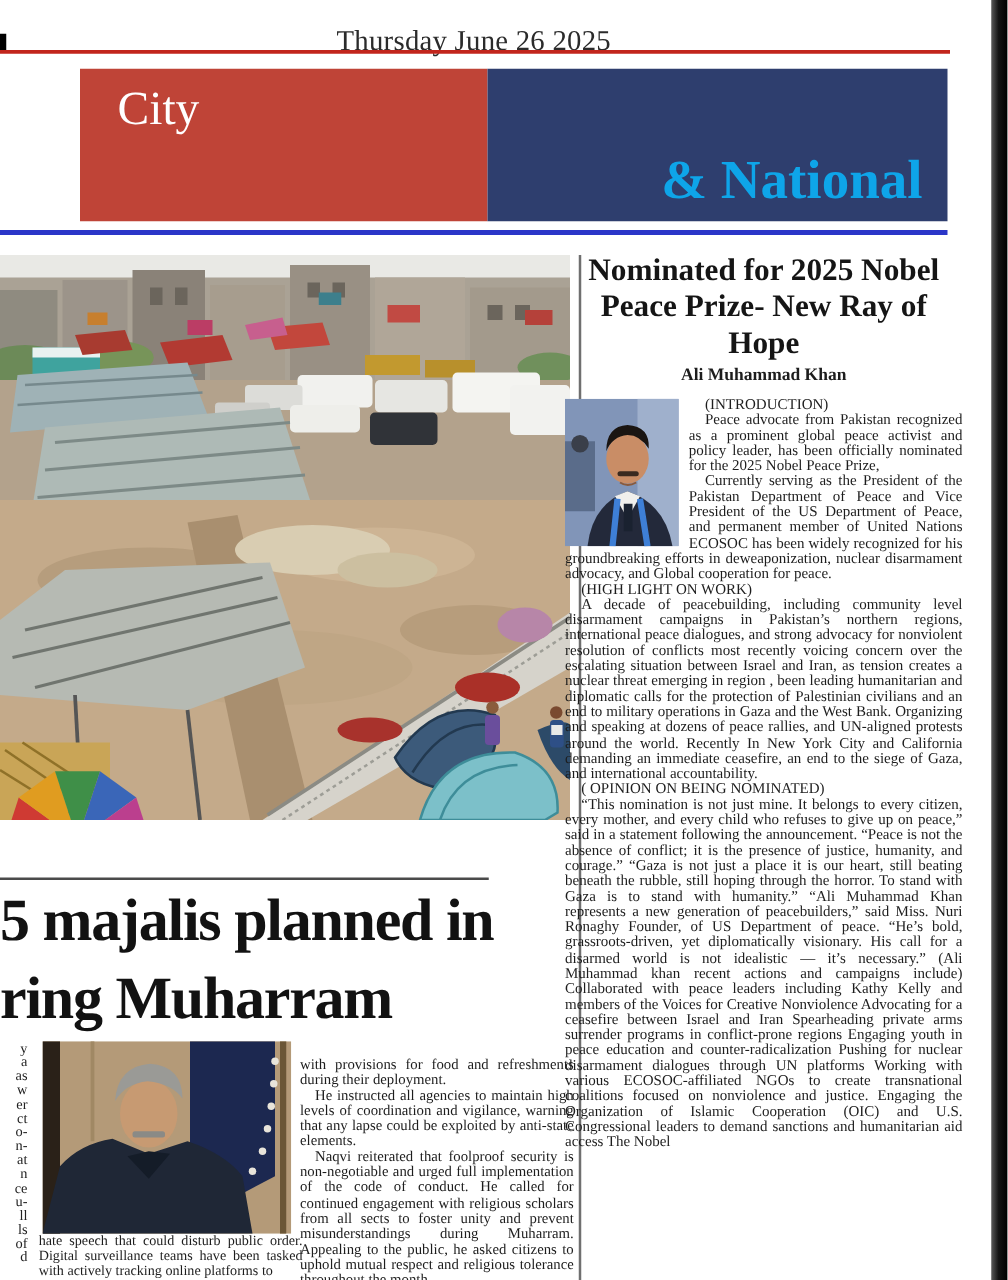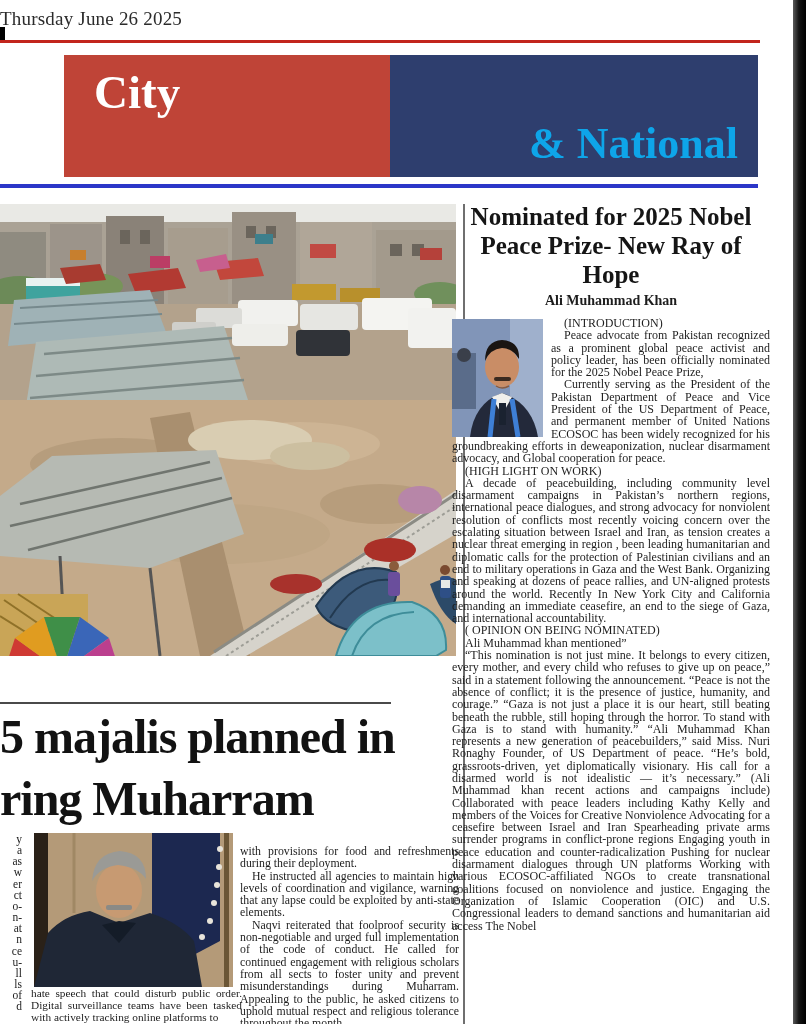--- a/index.html
+++ b/index.html
@@ -1,25 +1,25 @@
 <!DOCTYPE html>
 <html lang="en" style="--c-banner_red: #bf4437; --c-banner_blue: #2e3e6e; --c-rule_red: #c2251c; --c-rule_blue: #2b36c8;"><head>
 <meta charset="utf-8">
 <style>
   html,body{margin:0;padding:0;background:#777;}
   #page{position:relative;width:806px;height:1024px;background:#fff;overflow:hidden;
         font-family:"Liberation Serif",serif;color:#1d1d1d;}
   .abs{position:absolute;}
   
-  #date{top:8px;left:0;width:758px;text-align:left;font-size:19px;color:#2b2b2b;letter-spacing:.2px;}
+  #date{top:20px;left:0;width:758px;text-align:center;font-size:23px;color:#2b2b2b;letter-spacing:.2px;}
   #rule-red{top:40px;left:0;width:760px;height:3px;background:var(--c-rule_red,#c2251c);}
   #corner-dash{top:27px;left:0;width:5px;height:13px;background:#000;}
   #banner{top:55px;left:64px;width:694px;height:122px;display:flex;}
   #banner-red{width:326px;height:100%;background:var(--c-banner_red,#bf4437);}
-  #banner-red .t{color:#fff;font-weight:bold;font-size:47px;padding:10px 0 0 30px;}
+  #banner-red .t{color:#fff;font-weight:normal;font-size:38px;padding:10px 0 0 30px;}
   #banner-blue{flex:1;height:100%;background:var(--c-banner_blue,#2e3e6e);position:relative;}
   #banner-blue .t{position:absolute;right:20px;bottom:8px;color:#0ea5e9;font-weight:bold;font-size:44px;}
   #rule-blue{top:184px;left:0;width:758px;height:4px;background:var(--c-rule_blue,#2b36c8);}
   
   #main-photo{top:204px;left:0;width:456px;height:452px;}
   #photo-caption{top:663px;left:0;width:458px;font-family:"Liberation Sans",sans-serif;
                  font-size:11px;color:#3c3c3c;white-space:nowrap;overflow:hidden;}
   #rule-thin{top:702px;left:0;width:391px;height:2px;background:#4a4a4a;}
   
   #headline{top:706px;left:0;width:480px;font-weight:bold;font-size:48px;line-height:62px;
@@ -232,18 +232,17 @@
         <rect x="42" y="58" width="17" height="4" rx="2" fill="#3a2a20"></rect>
         <path d="M44,67 Q50,71 57,67" stroke="#8a5a3c" stroke-width="1.5" fill="none"></path>
       </svg>
     </div>
     <p>(INTRODUCTION)</p>
     <p>Peace advocate from Pakistan recognized as a prominent global peace activist and policy leader, has been officially nominated for the 2025 Nobel Peace Prize,</p>
     <p>Currently serving as the President of the Pakistan Department of Peace and Vice President of the US Department of Peace, and permanent member of United Nations ECOSOC has been widely recognized for his groundbreaking efforts in deweaponization, nuclear disarmament advocacy, and Global cooperation for peace.</p>
     <p>(HIGH LIGHT ON WORK)</p>
     <p>A decade of peacebuilding, including community level disarmament campaigns in Pakistan’s northern regions, international peace dialogues, and strong advocacy for nonviolent resolution of conflicts most recently voicing concern over the escalating situation between Israel and Iran, as tension creates a nuclear threat emerging in region , been leading humanitarian and diplomatic calls for the protection of Palestinian civilians and an end to military operations in Gaza and the West Bank. Organizing and speaking at dozens of peace rallies, and UN-aligned protests around the world. Recently In New York City and California demanding an immediate ceasefire, an end to the siege of Gaza, and international accountability.</p>
     <p>( OPINION ON BEING NOMINATED)</p>
-    <p>Ali Muhammad khan mentioned”</p>
     <p>“This nomination is not just mine. It belongs to every citizen, every mother, and every child who refuses to give up on peace,” said in a statement following the announcement. “Peace is not the absence of conflict; it is the presence of justice, humanity, and courage.” “Gaza is not just a place it is our heart, still beating beneath the rubble, still hoping through the horror. To stand with Gaza is to stand with humanity.” “Ali Muhammad Khan represents a new generation of peacebuilders,” said Miss. Nuri Ronaghy Founder, of US Department of peace. “He’s bold, grassroots-driven, yet diplomatically visionary. His call for a disarmed world is not idealistic — it’s necessary.” (Ali Muhammad khan recent actions and campaigns include) Collaborated with peace leaders including Kathy Kelly and members of the Voices for Creative Nonviolence Advocating for a ceasefire between Israel and Iran Spearheading private arms surrender programs in conflict-prone regions Engaging youth in peace education and counter-radicalization Pushing for nuclear disarmament dialogues through UN platforms Working with various ECOSOC-affiliated NGOs to create transnational coalitions focused on nonviolence and justice. Engaging the Organization of Islamic Cooperation (OIC) and U.S. Congressional leaders to demand sanctions and humanitarian aid access The Nobel</p>
   </div>
 
   <div class="abs" id="edge-right"></div>
 </div>
 
 </body></html>

